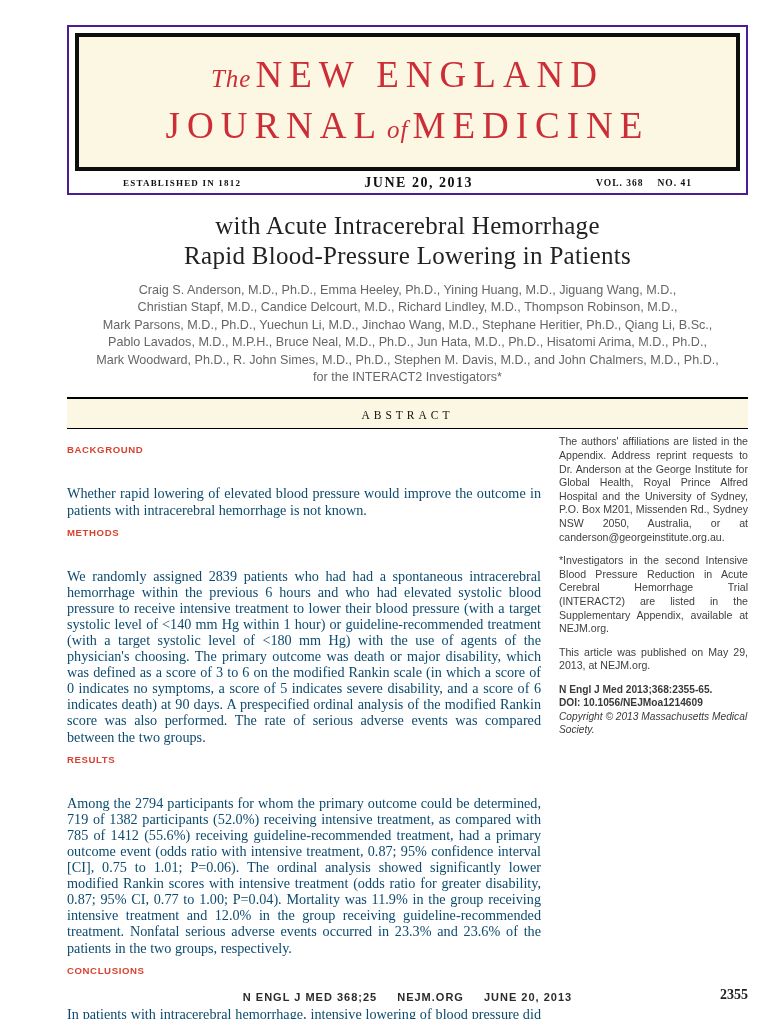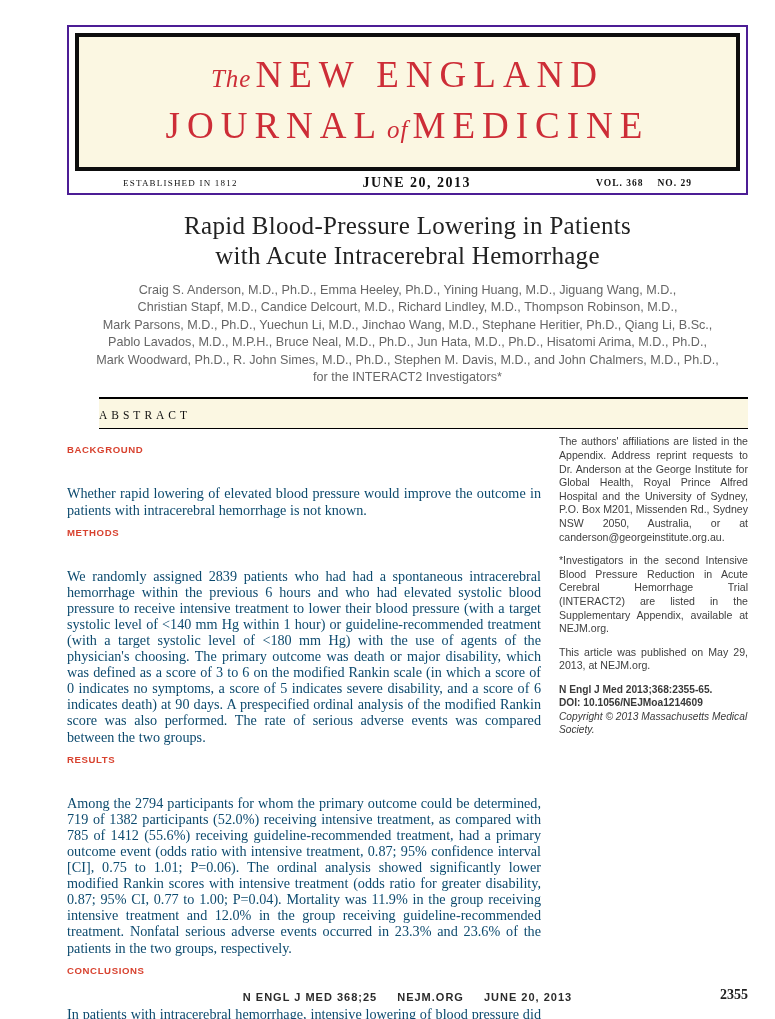--- a/index.html
+++ b/index.html
@@ -19,34 +19,34 @@
     border:4px solid #0d0d0d; background:#fbf7e2; text-align:center;
     padding:16px 0 12px 0;
   }
   .mast-line { line-height:44px; white-space:nowrap; color:#cd2d37; }
   .mast-small { font-style:italic; font-size:25px; letter-spacing:1px; }
   .mast-big { font-size:37px; letter-spacing:7px; font-weight:400; }
   .masthead-meta {
     display:flex; justify-content:space-between; align-items:center;
     padding:4px 48px 3px 48px; height:22px;
   }
-  .mast-est { font-size:9px; font-weight:normal; letter-spacing:1.2px; color:#111; }
+  .mast-est { font-size:9px; font-weight:bold; letter-spacing:1.2px; color:#111; }
   .mast-date { font-size:14px; font-weight:600; letter-spacing:1.5px; color:#111; }
   .mast-vol { font-size:9.5px; font-weight:bold; letter-spacing:1px; color:#111; display:flex; gap:14px; }
 
   
   .title-block { text-align:center; margin-top:16px; }
   .article-title { font-size:25px; font-weight:400; line-height:30px; color:#222; letter-spacing:0.3px; }
   .authors { margin-top:11px; font-family:"Liberation Sans", sans-serif; font-size:12.6px; line-height:17.4px; color:#666; }
 
   
   .abstract-bar {
     margin-top:11px; background:#fbf7e2;
     border-top:2px solid #000; border-bottom:1.5px solid #000;
-    text-align:left; padding:6px 0 5px 0;margin-left:32px;
+    text-align:center; padding:6px 0 5px 0;
   }
   .abstract-bar span { font-size:11.5px; letter-spacing:4px; color:#111; }
 
   
   .columns { display:flex; margin-top:6px; }
   .left-col { width:474px; }
   .right-col { width:189px; margin-left:18px; }
 
   .sec { margin-top:9px; }
   .sec-label {
@@ -96,29 +96,29 @@
           <span class="mast-big">JOURNAL</span>
           <span class="mast-small">of</span>
           <span class="mast-big">MEDICINE</span>
         </div>
       </div>
       <div class="masthead-meta">
         <span class="mast-est">ESTABLISHED IN 1812</span>
         <span class="mast-date">JUNE 20, 2013</span>
         <span class="mast-vol">
           <span>VOL. 368</span>
-          <span>NO. 29</span>
+          <span>NO. 41</span>
         </span>
       </div>
     </div>
 
     <div class="title-block">
       <div class="article-title">
+        <div>with Acute Intracerebral Hemorrhage</div>
         <div>Rapid Blood-Pressure Lowering in Patients</div>
-        <div>with Acute Intracerebral Hemorrhage</div>
       </div>
       <div class="authors">
         <div>Craig S. Anderson, M.D., Ph.D., Emma Heeley, Ph.D., Yining Huang, M.D., Jiguang Wang, M.D.,</div>
         <div>Christian Stapf, M.D., Candice Delcourt, M.D., Richard Lindley, M.D., Thompson Robinson, M.D.,</div>
         <div>Mark Parsons, M.D., Ph.D., Yuechun Li, M.D., Jinchao Wang, M.D., Stephane Heritier, Ph.D., Qiang Li, B.Sc.,</div>
         <div>Pablo Lavados, M.D., M.P.H., Bruce Neal, M.D., Ph.D., Jun Hata, M.D., Ph.D., Hisatomi Arima, M.D., Ph.D.,</div>
         <div>Mark Woodward, Ph.D., R. John Simes, M.D., Ph.D., Stephen M. Davis, M.D., and John Chalmers, M.D., Ph.D.,</div>
         <div>for the INTERACT2 Investigators*</div>
       </div>
     </div>

